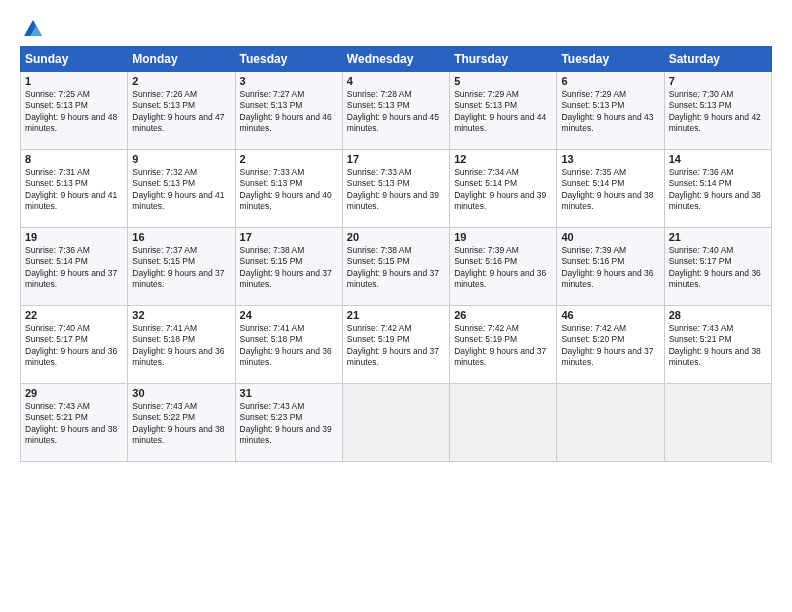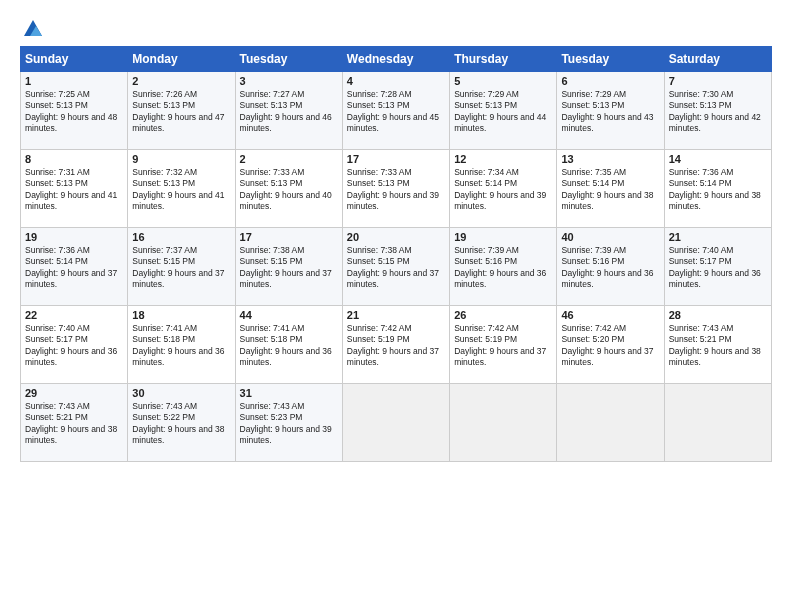--- a/index.html
+++ b/index.html
@@ -208,25 +208,25 @@
             <span class="day-num">21</span>
             <div class="day-info">Sunrise: 7:40 AM<br>Sunset: 5:17 PM<br>Daylight: 9 hours and 36 minutes.</div>
           </td>
         </tr>
         <tr>
           <td>
             <span class="day-num">22</span>
             <div class="day-info">Sunrise: 7:40 AM<br>Sunset: 5:17 PM<br>Daylight: 9 hours and 36 minutes.</div>
           </td>
           <td>
-            <span class="day-num">18</span>
+            <span class="day-num">32</span>
             <div class="day-info">Sunrise: 7:41 AM<br>Sunset: 5:18 PM<br>Daylight: 9 hours and 36 minutes.</div>
           </td>
           <td>
-            <span class="day-num">44</span>
+            <span class="day-num">24</span>
             <div class="day-info">Sunrise: 7:41 AM<br>Sunset: 5:18 PM<br>Daylight: 9 hours and 36 minutes.</div>
           </td>
           <td>
             <span class="day-num">21</span>
             <div class="day-info">Sunrise: 7:42 AM<br>Sunset: 5:19 PM<br>Daylight: 9 hours and 37 minutes.</div>
           </td>
           <td>
             <span class="day-num">26</span>
             <div class="day-info">Sunrise: 7:42 AM<br>Sunset: 5:19 PM<br>Daylight: 9 hours and 37 minutes.</div>
           </td>

